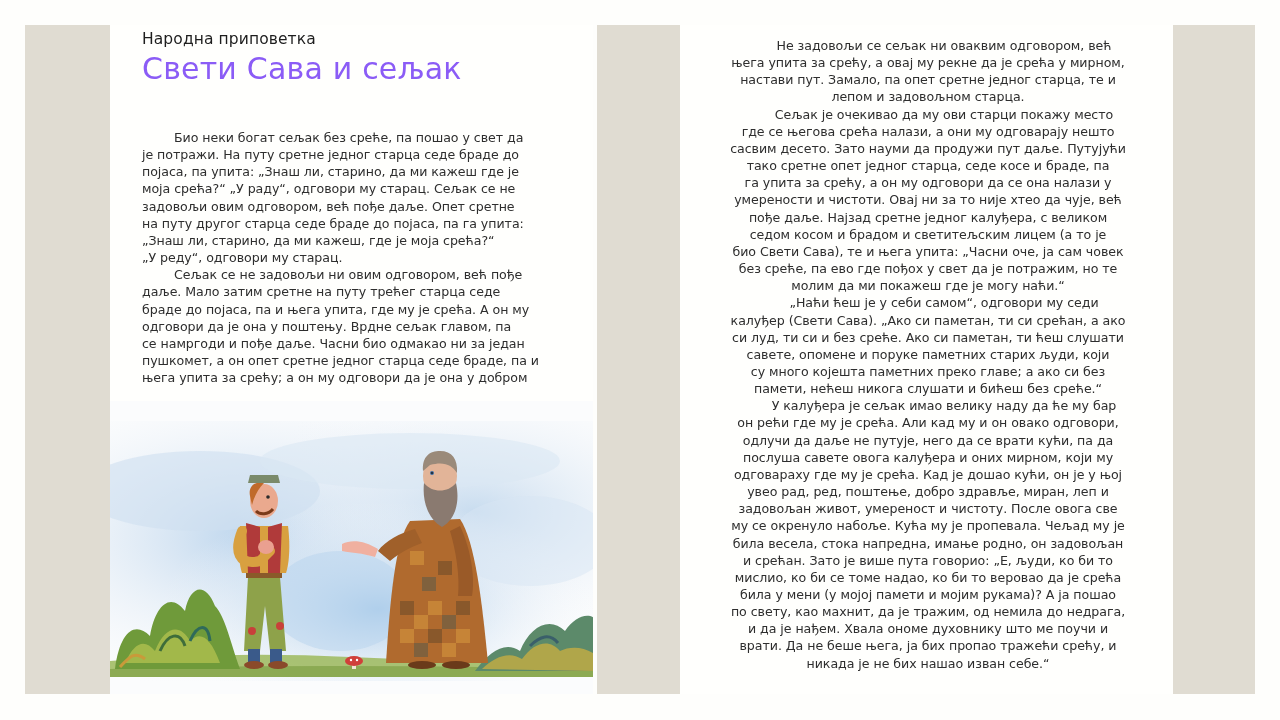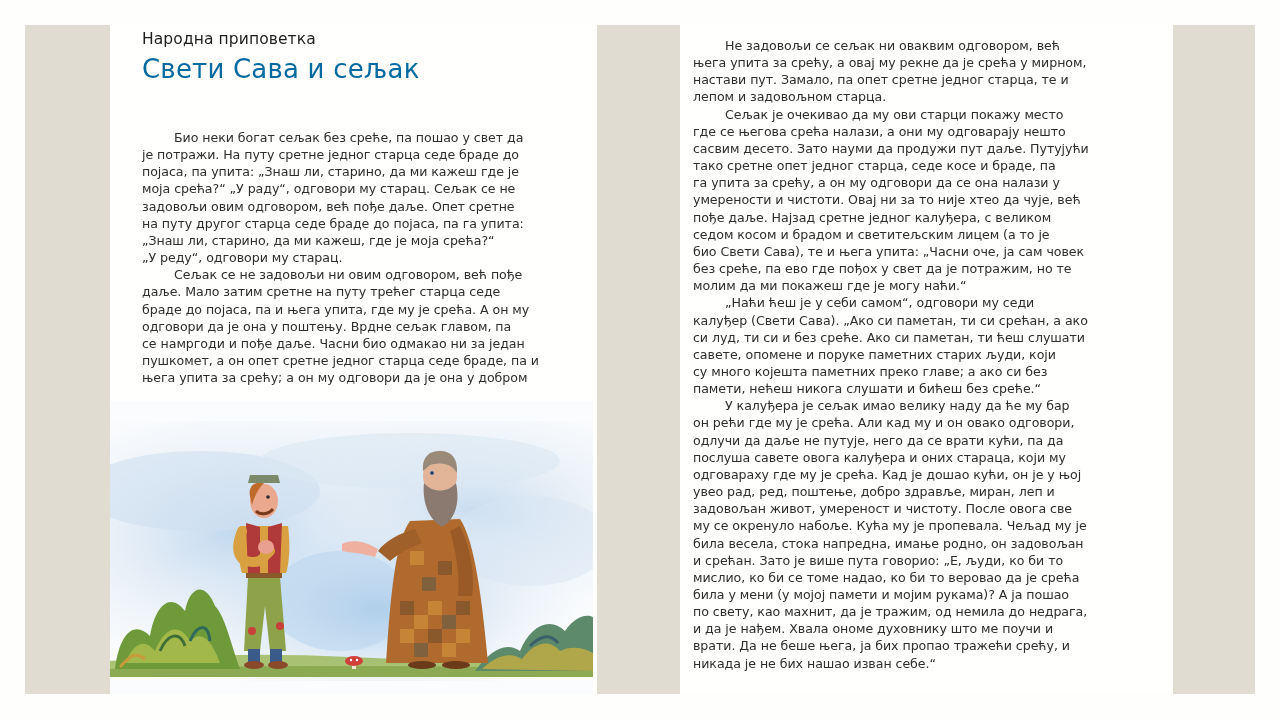--- a/index.html
+++ b/index.html
@@ -3,28 +3,28 @@
 <meta charset="utf-8">
 <style>
   * { margin: 0; padding: 0; box-sizing: border-box; }
   html, body { width: 1280px; height: 720px; overflow: hidden; background: #fefefc; }
   body { position: relative; font-family: "DejaVu Sans", "Liberation Sans", sans-serif; color: #2b2b2b; }
   .gray-band { position: absolute; top: 25px; height: 669px; background: #e0dcd2; }
   .page { position: absolute; top: 25px; height: 669px; background: #fffffd; overflow: hidden; }
   #page-left { left: 110px; width: 483px; }
   #page-right { left: 680px; width: 493px; }
   .kicker { position: absolute; left: 32px; top: 5px; font-size: 15.5px; color: #1e1e1e; letter-spacing: 0.1px; }
-  .title { position: absolute; left: 32px; top: 30px; font-size: 26px; line-height: 28px; color: #0369a1; letter-spacing: 0.2px; }
+  .title { position: absolute; left: 32px; top: 30px; font-size: 30px; line-height: 28px; color: #8b5cf6; letter-spacing: 0.2px; }
   .text { position: absolute; font-size: 12.6px; line-height: 17.15px; color: #2e2e2e; letter-spacing: -0.05px; }
   .text p { text-indent: 32px; }
   .line { display: block; white-space: nowrap; }
   .text p .line:first-child { padding-left: 32px; }
   .text p { text-indent: 0; }
   #left-text { left: 32px; top: 104px; width: 440px; }
-  #right-text { left: 13px; top: 12px; width: 470px; }
+  #right-text { left: 13px; top: 12px; width: 470px; text-align: center; }
   #illustration { position: absolute; left: 0; top: 376px; width: 487px; height: 293px; }
 </style>
 </head>
 <body>
 
 <div class="gray-band" style="left:25px;width:85px;"></div>
 <div class="gray-band" style="left:597px;width:83px;"></div>
 <div class="gray-band" style="left:1173px;width:82px;"></div>
 
 <div class="page" id="page-left">
@@ -201,21 +201,21 @@
       <span class="line">калуђер (Свети Сава). „Ако си паметан, ти си срећан, а ако</span>
       <span class="line">си луд, ти си и без среће. Ако си паметан, ти ћеш слушати</span>
       <span class="line">савете, опомене и поруке паметних старих људи, који</span>
       <span class="line">су много којешта паметних преко главе; а ако си без</span>
       <span class="line">памети, нећеш никога слушати и бићеш без среће.“</span>
     </p>
     <p>
       <span class="line">У калуђера је сељак имао велику наду да ће му бар</span>
       <span class="line">он рећи где му је срећа. Али кад му и он овако одговори,</span>
       <span class="line">одлучи да даље не путује, него да се врати кући, па да</span>
-      <span class="line">послуша савете овога калуђера и оних стараца, који му</span>
+      <span class="line">послуша савете овога калуђера и оних мирном, који му</span>
       <span class="line">одговараху где му је срећа. Кад је дошао кући, он је у њој</span>
       <span class="line">увео рад, ред, поштење, добро здравље, миран, леп и</span>
       <span class="line">задовољан живот, умереност и чистоту. После овога све</span>
       <span class="line">му се окренуло набоље. Кућа му је пропевала. Чељад му је</span>
       <span class="line">била весела, стока напредна, имање родно, он задовољан</span>
       <span class="line">и срећан. Зато је више пута говорио: „Е, људи, ко би то</span>
       <span class="line">мислио, ко би се томе надао, ко би то веровао да је срећа</span>
       <span class="line">била у мени (у мојој памети и мојим рукама)? А ја пошао</span>
       <span class="line">по свету, као махнит, да је тражим, од немила до недрага,</span>
       <span class="line">и да је нађем. Хвала ономе духовнику што ме поучи и</span>

